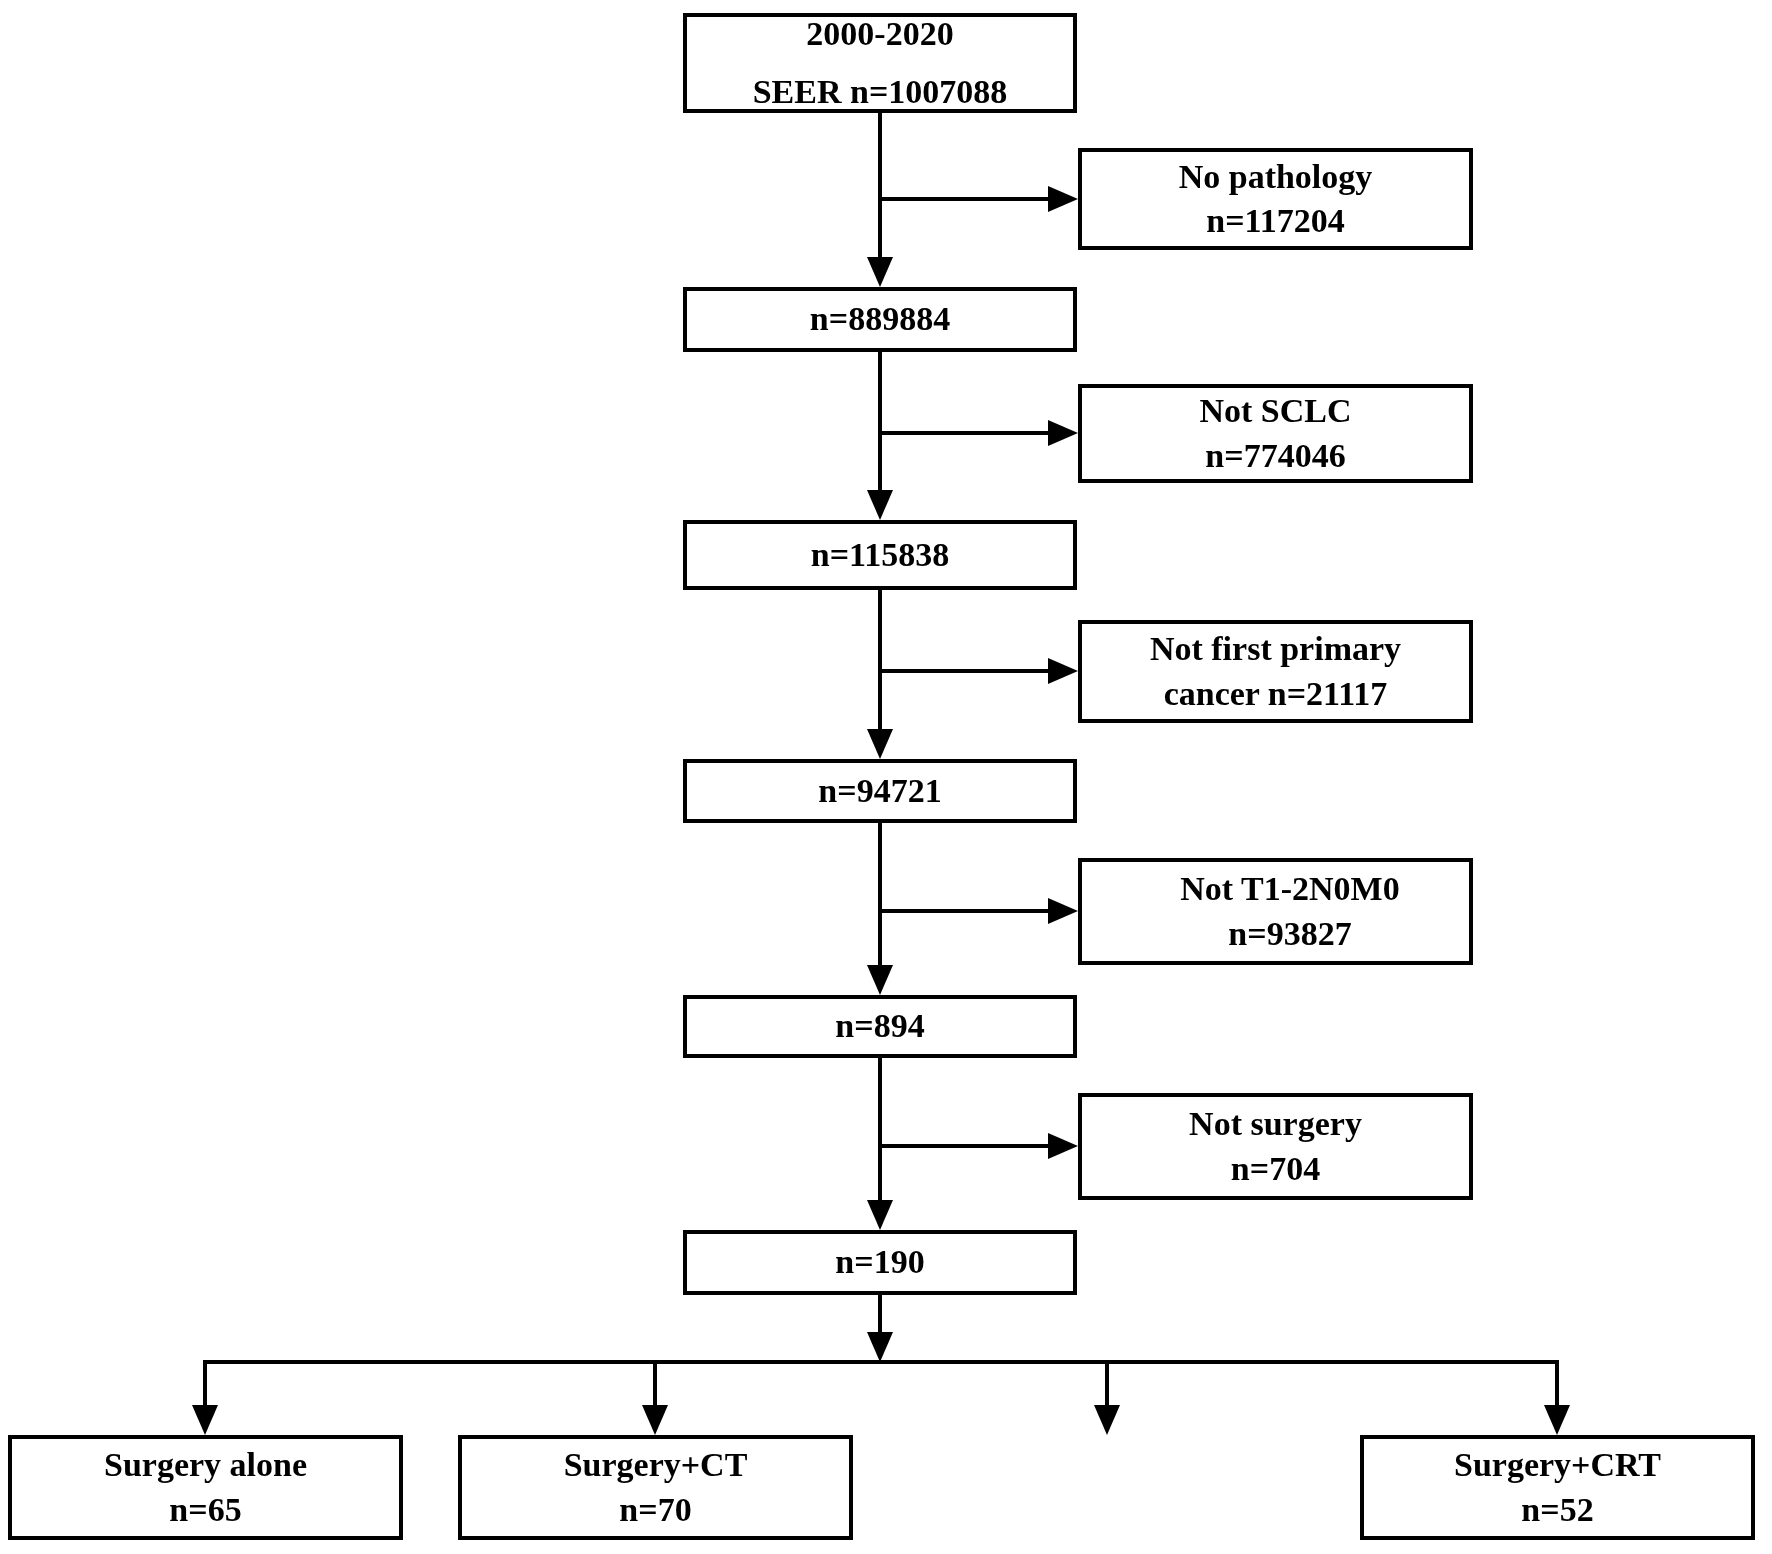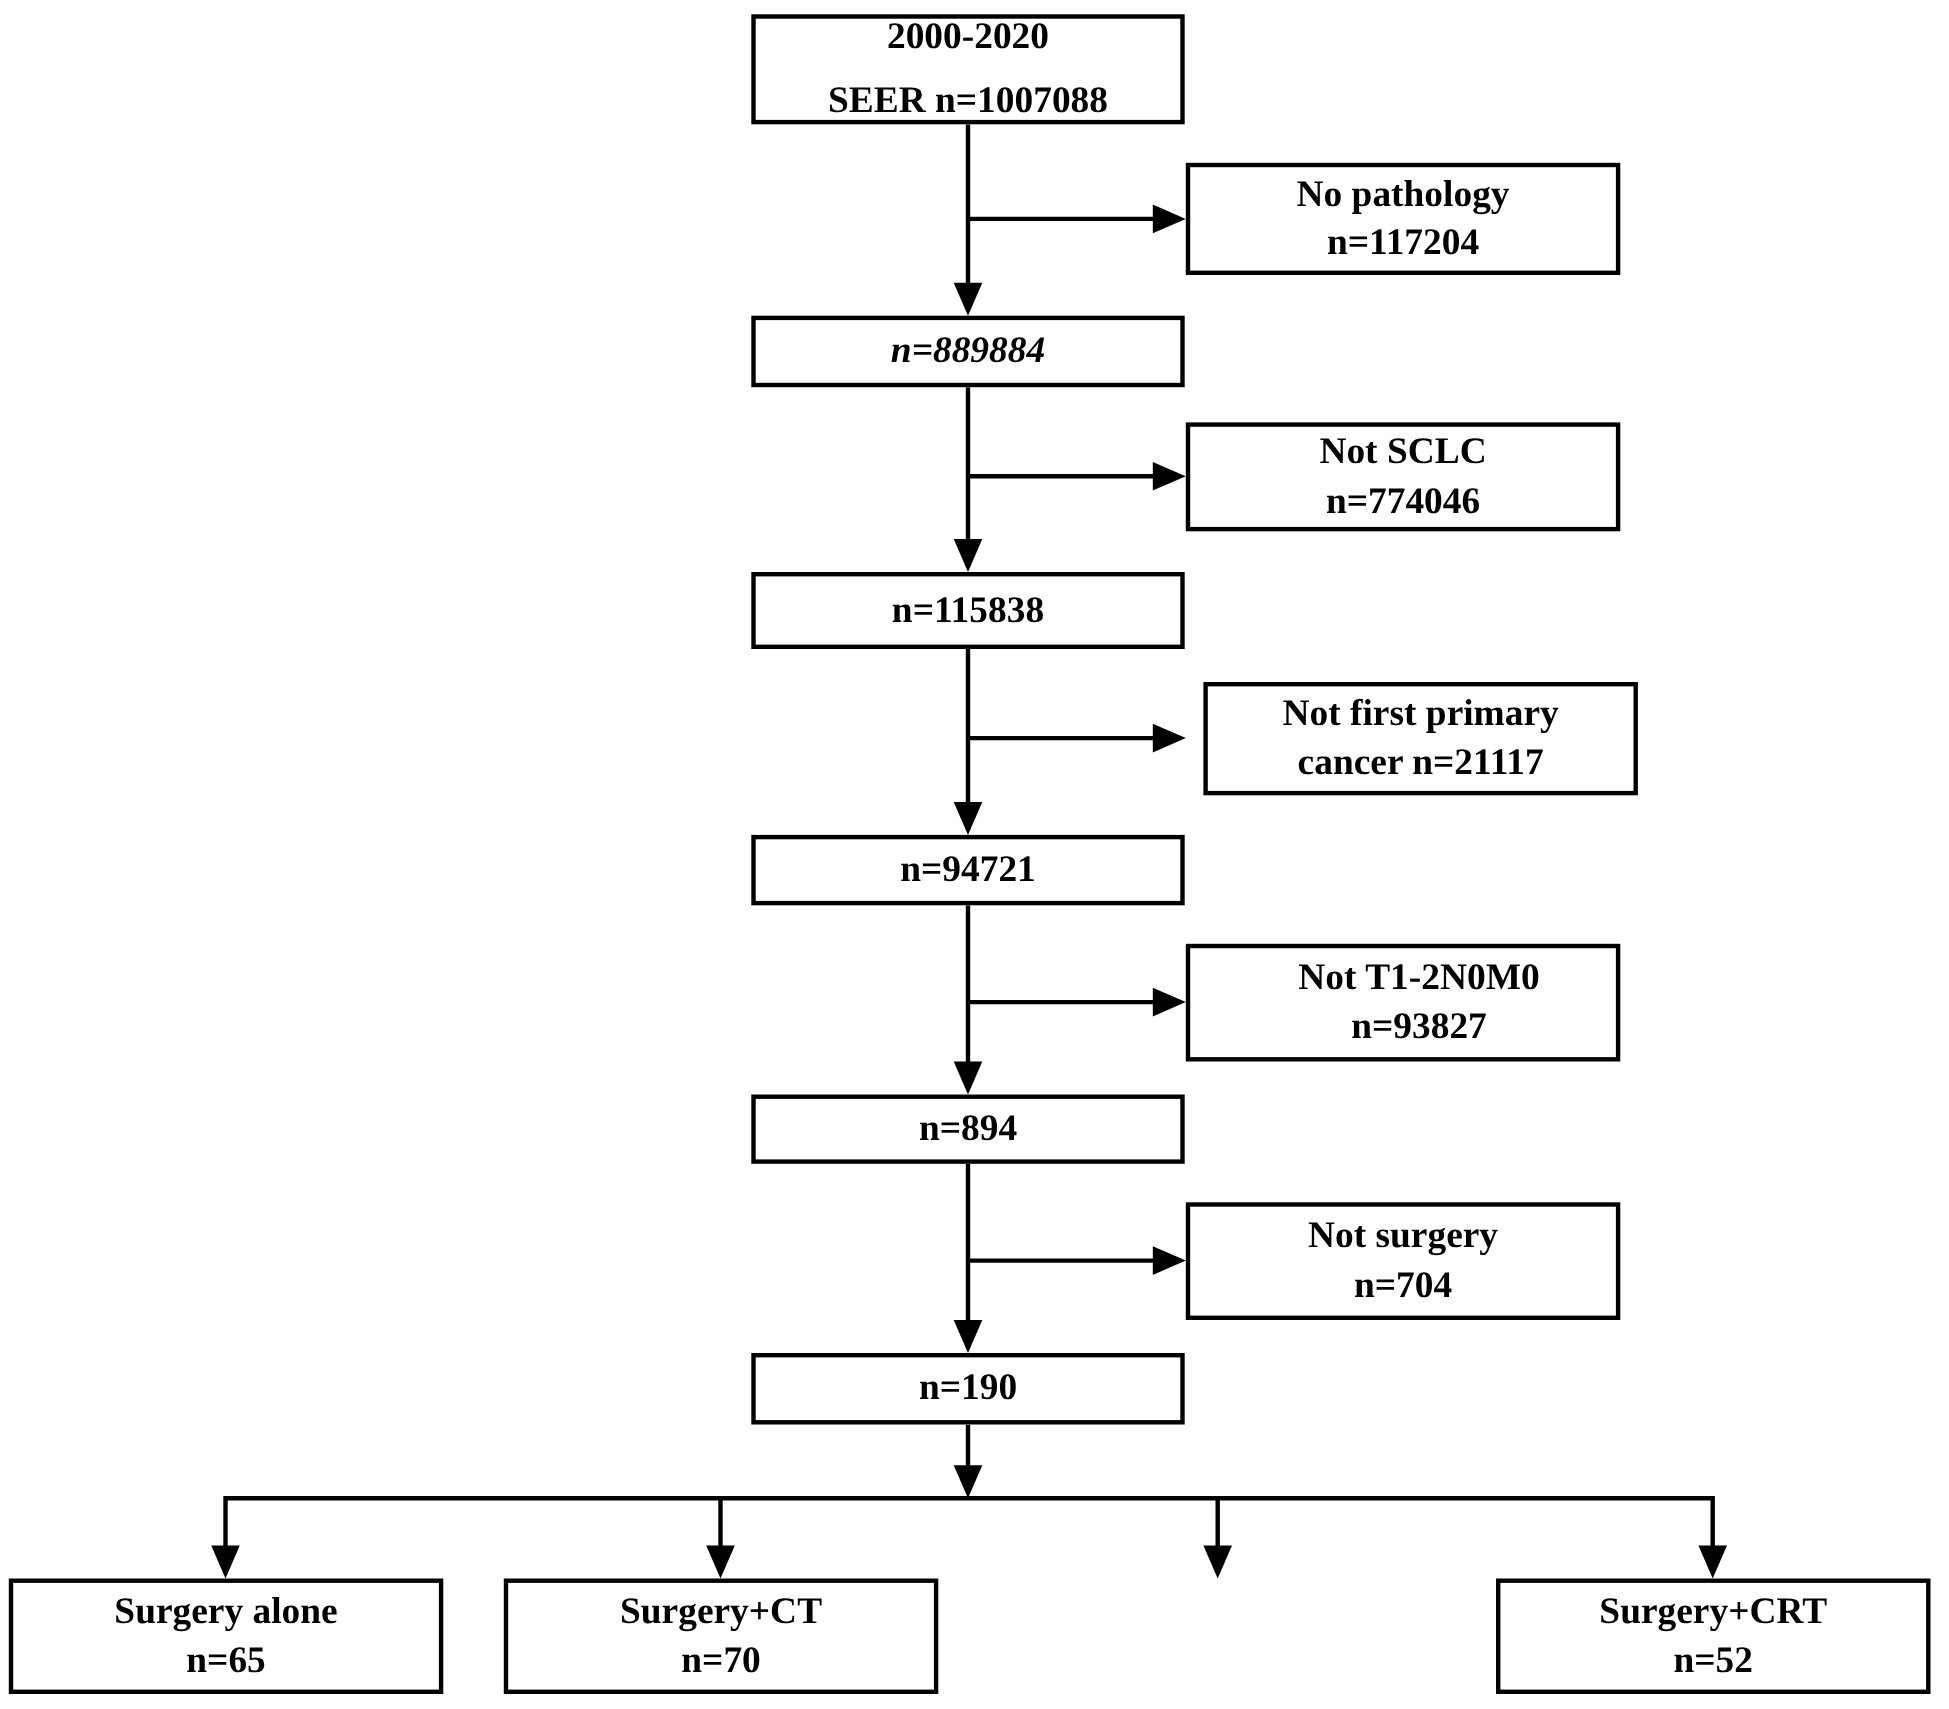--- a/index.html
+++ b/index.html
@@ -45,29 +45,29 @@
     color: #000000;
     font-size: 34px;
     line-height: 1.3;
   }
   .box .line {
     display: block;
     white-space: nowrap;
   }
   
   .b-seer    { left: 683px; top: 13px;   width: 394px; height: 100px; gap: 13px; }
-  .b-n889884 { left: 683px; top: 287px;  width: 394px; height: 65px; font-style: italic; }
+  .b-n889884 { left: 683px; top: 287px;  width: 394px; height: 65px; }
   .b-n115838 { left: 683px; top: 520px;  width: 394px; height: 70px; }
   .b-n94721  { left: 683px; top: 759px;  width: 394px; height: 64px; }
   .b-n894    { left: 683px; top: 995px;  width: 394px; height: 63px; }
   .b-n190    { left: 683px; top: 1230px; width: 394px; height: 65px; }
   
   .b-excl1 { left: 1078px; top: 148px;  width: 395px; height: 102px; }
   .b-excl2 { left: 1078px; top: 384px;  width: 395px; height: 99px; }
-  .b-excl3 { left: 1078px; top: 620px;  width: 395px; height: 103px; margin-left: 16px; }
+  .b-excl3 { left: 1078px; top: 620px;  width: 395px; height: 103px; }
   .b-excl4 { left: 1078px; top: 858px;  width: 395px; height: 107px; padding-left: 29px; }
   .b-excl5 { left: 1078px; top: 1093px; width: 395px; height: 107px; }
   
   .b-out1 { left: 8px;    top: 1435px; width: 395px; height: 105px; }
   .b-out2 { left: 458px;  top: 1435px; width: 395px; height: 105px; }
   .b-out3 { left: 910px;  top: 1435px; width: 395px; height: 105px; }
   .b-out4 { left: 1360px; top: 1435px; width: 395px; height: 105px; }
 </style>
 </head>
 <body>

